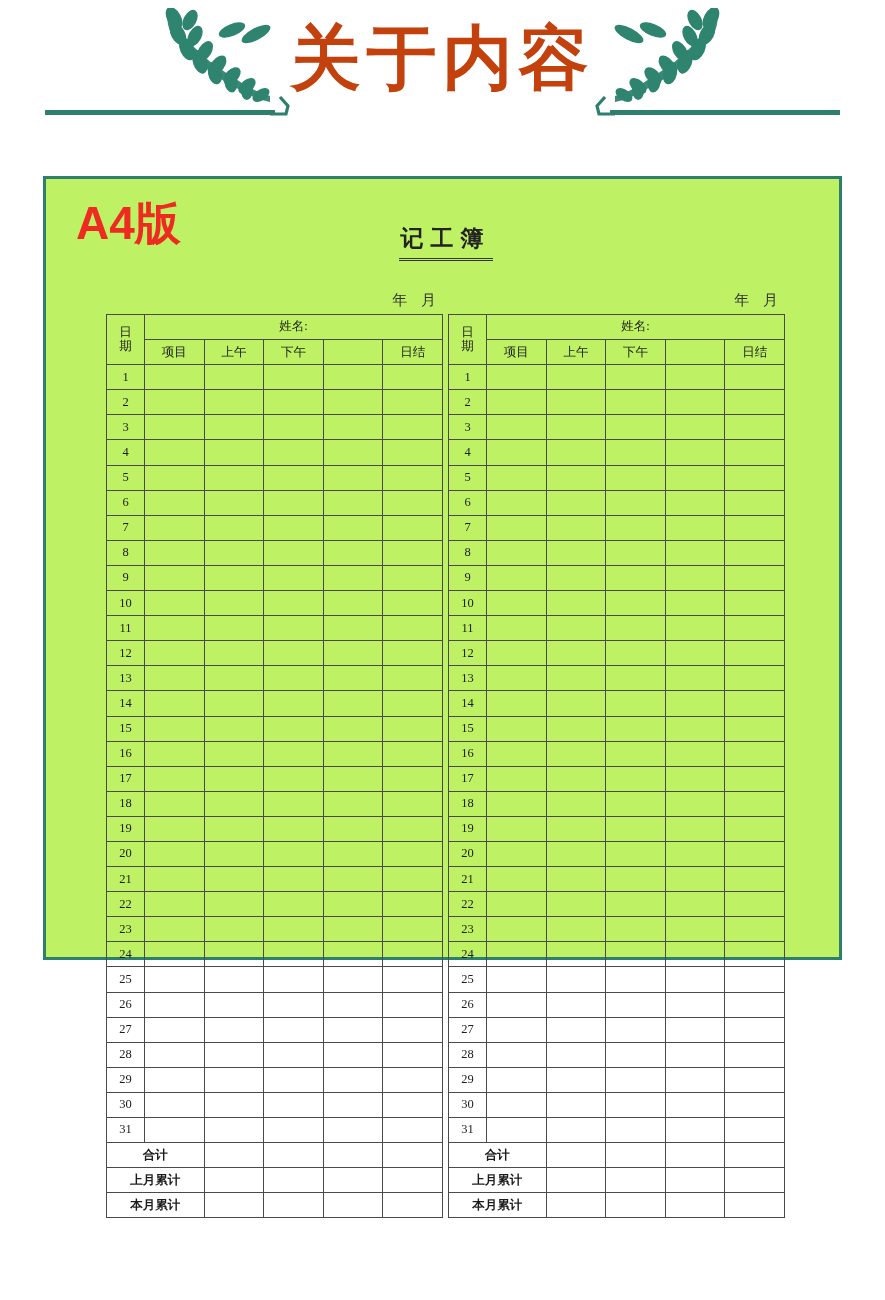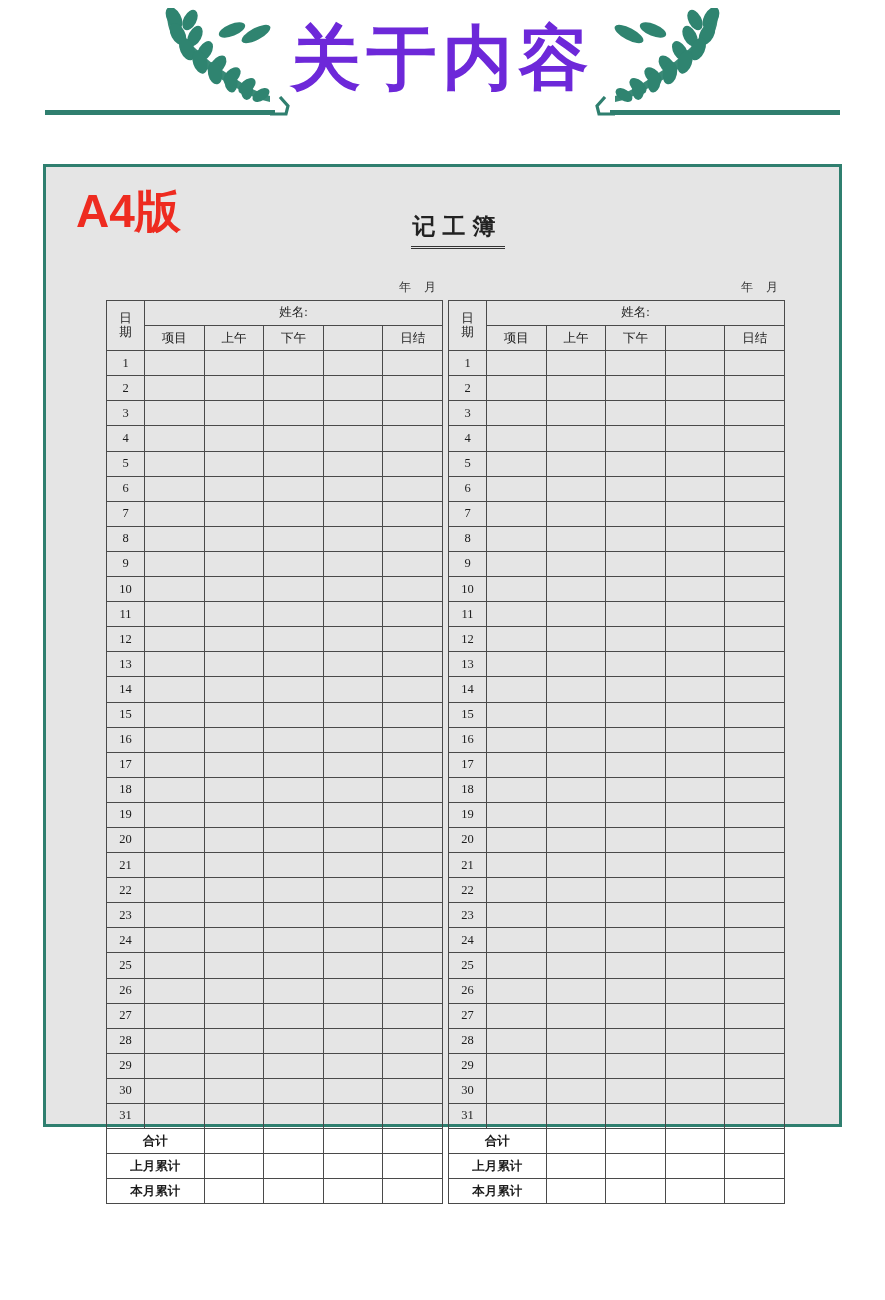--- a/index.html
+++ b/index.html
@@ -26,21 +26,21 @@
   .banner-title {
     position: absolute;
     left: 0;
     top: 16px;
     width: 885px;
     text-align: center;
     font-family: "Liberation Serif", "DejaVu Serif", serif;
     font-size: 70px;
     font-weight: 700;
     letter-spacing: 6px;
-    color: #6d28d9;
+    color: #c2410c;
     line-height: 86px;
     white-space: nowrap;
   }
   .wheat {
     position: absolute;
     top: 8px;
   }
   .wheat-left  { left: 160px; }
   .wheat-right { left: 600px; }
 
@@ -58,25 +58,25 @@
     width: 22px;
     height: 20px;
   }
   .rule-cap-left  { left: 268px; }
   .rule-cap-right { left: 595px; }
 
   
   .sheet {
     position: absolute;
     left: 43px;
-    top: 164px;
+    top: 176px;
     width: 799px;
-    height: 963px;
+    height: 784px;
     border: 3px solid #2f7f6f;
-    background: #e5e5e5;
+    background: #bef264;
     box-sizing: border-box;
   }
 
   .a4-badge {
     position: absolute;
     left: 30px;
     top: 18px;
     font-family: "Liberation Sans", "DejaVu Sans", sans-serif;
     font-size: 46px;
     font-weight: 700;
@@ -91,21 +91,20 @@
     left: 0;
     top: 44px;
     width: 799px;
     text-align: center;
     font-family: "Liberation Serif", "DejaVu Serif", serif;
     font-size: 23px;
     font-weight: 600;
     letter-spacing: 7px;
     color: #222222;
     white-space: nowrap;
-    padding-left: 12px;
   }
   .doc-title span {
     display: inline-block;
     padding: 0 2px 4px 2px;
     border-bottom: 3px double #333333;
   }
 
   
   .tables {
     position: absolute;
@@ -114,21 +113,21 @@
     width: 799px;
     display: flex;
     justify-content: center;
     gap: 5px;
   }
   .table-block { width: 337px; }
 
   .ym {
     text-align: right;
     font-family: "Liberation Serif", "DejaVu Serif", serif;
-    font-size: 12px;
+    font-size: 15px;
     color: #333333;
     letter-spacing: 5px;
     padding-right: 2px;
     margin-bottom: 4px;
     white-space: nowrap;
   }
 
   table.log {
     border-collapse: collapse;
     width: 337px;

